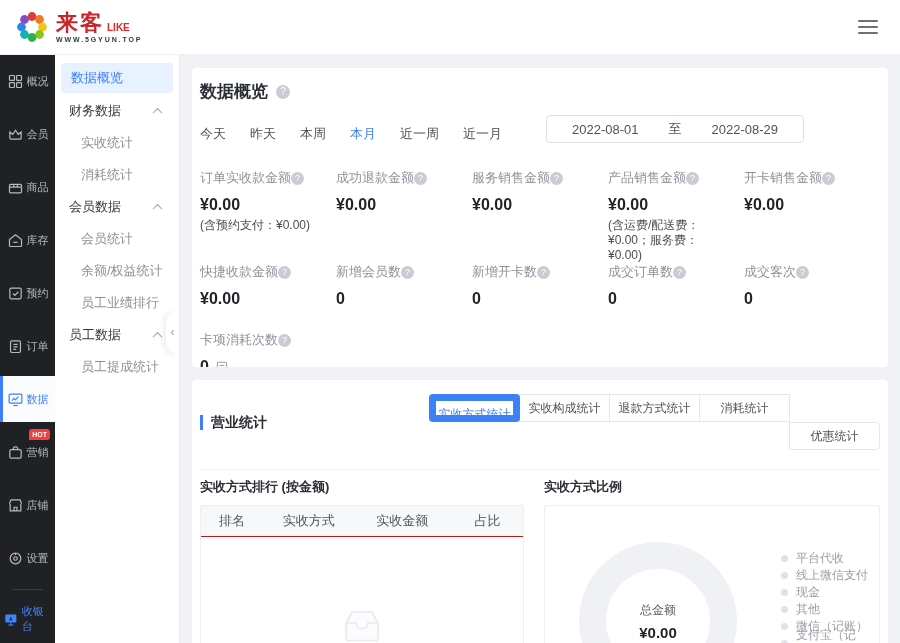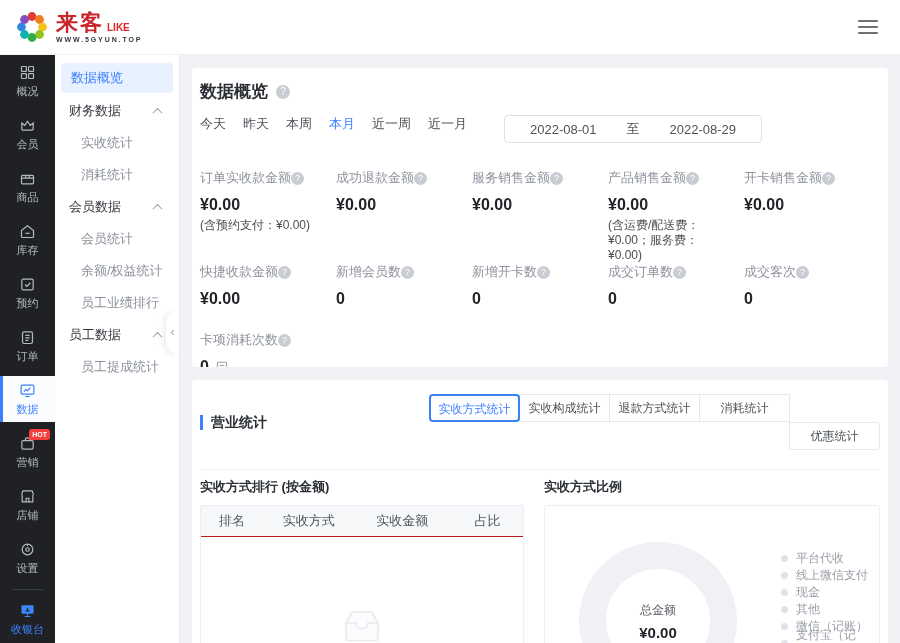--- a/index.html
+++ b/index.html
@@ -17,21 +17,21 @@
   .brand-tag { font-size:10px; font-weight:bold; color:#e02525; line-height:13px; }
   .brand-domain { font-size:7px; font-weight:bold; color:#33363b; letter-spacing:1.9px; margin-top:2px; }
   .hamburger { width:20px; display:flex; flex-direction:column; gap:4px; cursor:pointer; margin-right:8px; }
   .hamburger span { height:2px; background:#6d7278; border-radius:1px; }
 
   
   .shell { flex:1; display:flex; min-height:0; }
 
   
   .dsb { width:55px; background:#1f2125; flex:none; display:flex; flex-direction:column; overflow:hidden; }
-  .nav { height:46px; margin-bottom:7px; display:flex; flex-direction:column; align-items:center;
+  .nav { height:46px; margin-bottom:7px; display:flex; align-items:center;
     justify-content:center; gap:3px; color:#b6b9bf; font-size:11px; cursor:pointer; position:relative;
     border-left:3px solid transparent; border-right:3px solid transparent; flex:none; }
   .nav svg { width:17px; height:17px; }
   .nav.active { background:#fbfcfe; color:#3d7fff; border-left-color:#3d7fff; }
   .nav.accent { color:#3d86ff; }
   .nav .badge { position:absolute; top:0; right:2px; background:#f53f3f; color:#fff; font-size:7px;
     font-weight:bold; line-height:1; padding:2px 3px; border-radius:3px 3px 3px 0; }
   .dsb-divider { height:1px; background:#3a3d42; margin:1px 12px 6px; flex:none; }
 
   
@@ -55,21 +55,21 @@
   .card1 { height:299px; overflow:hidden; flex:none; }
   .card2 { height:460px; flex:none; }
 
   .page-title-row { display:flex; align-items:center; gap:8px; }
   .page-title { font-size:17px; font-weight:bold; color:#2b2f36; line-height:20px; }
   .help { width:14px; height:14px; border-radius:50%; background:#c9ccd3; color:#fff; font-size:10px;
     line-height:14px; text-align:center; display:inline-block; flex:none; cursor:pointer; }
   .help::before { content:"?"; }
   .help.sm { width:13px; height:13px; line-height:13px; font-size:9px; }
 
-  .filter-row { display:flex; align-items:flex-start; margin-top:13px; }
+  .filter-row { display:flex; align-items:flex-end; margin-top:13px;gap:7px; }
   .qf { font-size:13px; color:#4e5358; margin-right:17px; cursor:pointer; }
   .qf.active { color:#3d7fff; }
   .date-range { margin-left:20px; width:258px; height:28px; border:1px solid #dcdfe6; border-radius:4px;
     background:#fff; display:flex; align-items:center; justify-content:center; gap:30px;
     font-size:13px; color:#4e5358; cursor:pointer; }
 
   .stats-grid { display:grid; grid-template-columns:repeat(5,1fr); margin-top:26px; }
   .stat.r1 { min-height:76px; }
   .stat.r2 { min-height:68px; }
   .stat-label-row { display:flex; align-items:center; gap:0; }
@@ -82,21 +82,21 @@
 
   
   .section-row { display:flex; align-items:center; justify-content:space-between; }
   .section-title { font-size:14px; font-weight:bold; color:#2b2f36; border-left:3px solid #3d7fff;
     padding-left:8px; line-height:15px; }
   .tabs { display:flex; }
   .tab { width:91px; height:28px; line-height:26px; border:1px solid #e3e6eb; margin-left:-1px;
     text-align:center; font-size:12px; color:#4e5358; background:#fff; cursor:pointer; }
   .tab:first-child { border-radius:4px 0 0 4px; margin-left:0; }
   .tab:last-child { border-radius:0 4px 4px 0;margin-top:28px; }
-  .tab.active { border:2px solid #3b82f6; color:#3d7fff; border-radius:4px; position:relative; z-index:1; }
+  .tab.active { border:7px solid #3b82f6; color:#3d7fff; border-radius:4px; position:relative; z-index:1; }
   .divider { height:1px; background:#f0f1f3; margin-top:19px; }
 
   .panels { display:flex; gap:20px; margin-top:8px; }
   .panel-left { width:324px; flex:none; }
   .panel-right { flex:1; min-width:0; }
   .panel-title { font-size:13px; font-weight:bold; color:#2b2f36; margin-bottom:9px; }
 
   .table-box { border:1px solid #ebeef5; border-radius:2px; height:232px; overflow:hidden; }
   .thead { display:grid; grid-template-columns:20% 27% 31% 22%; background:#f7f8fa; height:31px;
     align-items:center; font-size:13px; color:#50555c; border-bottom:1px solid #b91c1c; }

